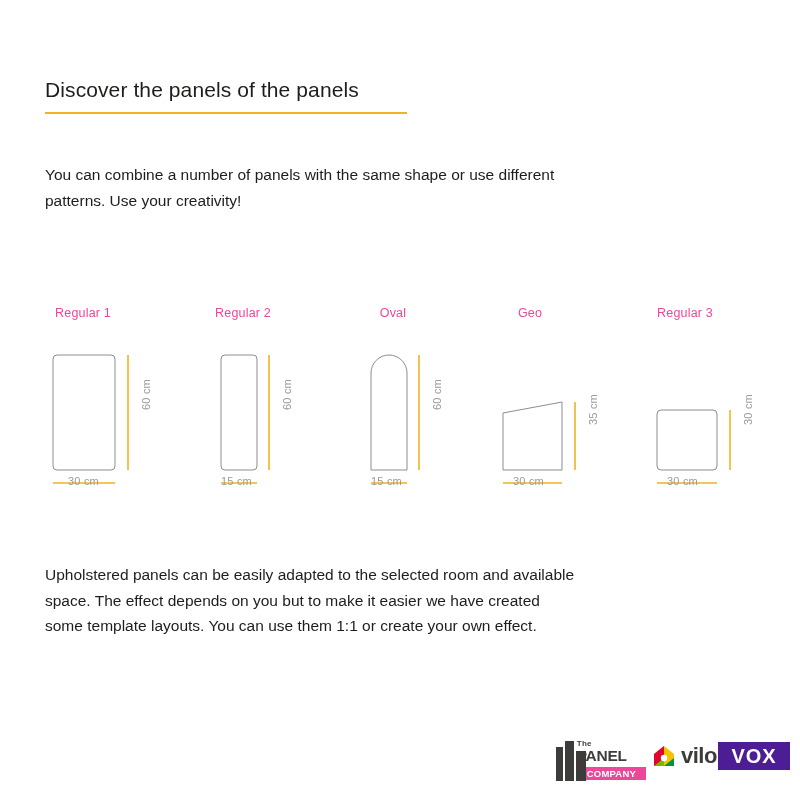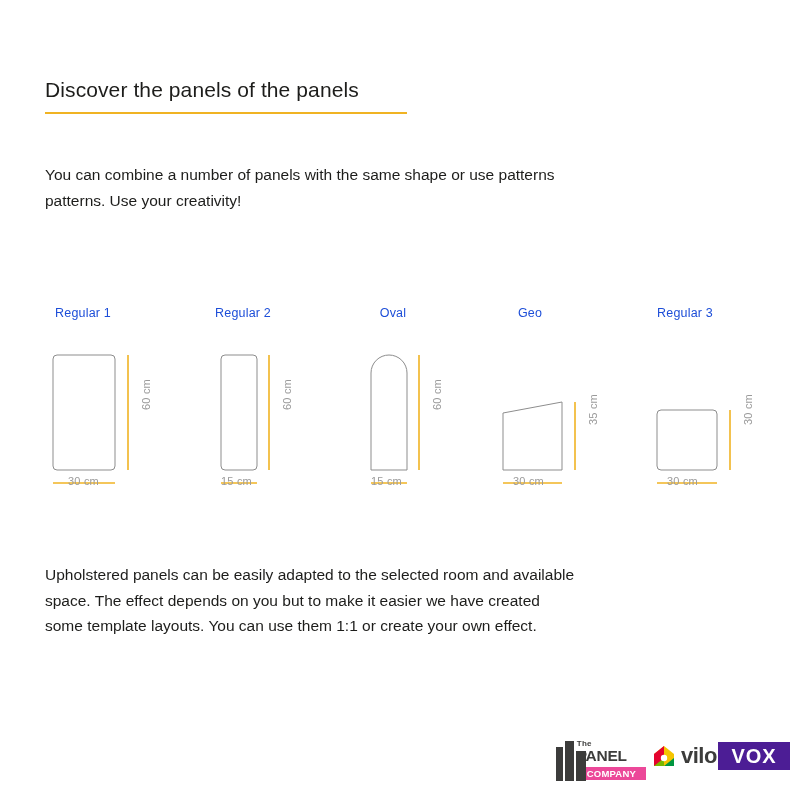--- a/index.html
+++ b/index.html
@@ -69,21 +69,21 @@
     width: 150px;
     height: 210px;
   }
   .shape-label {
     position: absolute;
     top: 11px;
     left: 0;
     width: 150px;
     text-align: center;
     font-size: 12.5px;
-    color: #1d4ed8;
+    color: #ec4899;
     letter-spacing: 0.2px;
   }
   .shape-art {
     position: absolute;
     top: 30px;
     left: 0;
     width: 150px;
     height: 160px;
   }
   .dim-h {
@@ -193,21 +193,21 @@
 </style>
 </head>
 <body>
 
 <div class="page">
 
   <div class="title">Discover the panels of the panels</div>
   <div class="title-rule"></div>
 
   <div class="intro">
-    <div>You can combine a number of panels with the same shape or use patterns</div>
+    <div>You can combine a number of panels with the same shape or use different</div>
     <div>patterns. Use your creativity!</div>
   </div>
 
   <div class="shapes">
 
     <div class="shape-cell" style="left:8px;">
       <div class="shape-label">Regular 1</div>
       <div class="shape-art">
         <svg width="150" height="160" viewBox="0 0 150 160">
           <rect x="45" y="30" width="62" height="115" rx="4" ry="4" fill="#ffffff" stroke="#8d8d8d" stroke-width="1"></rect>

